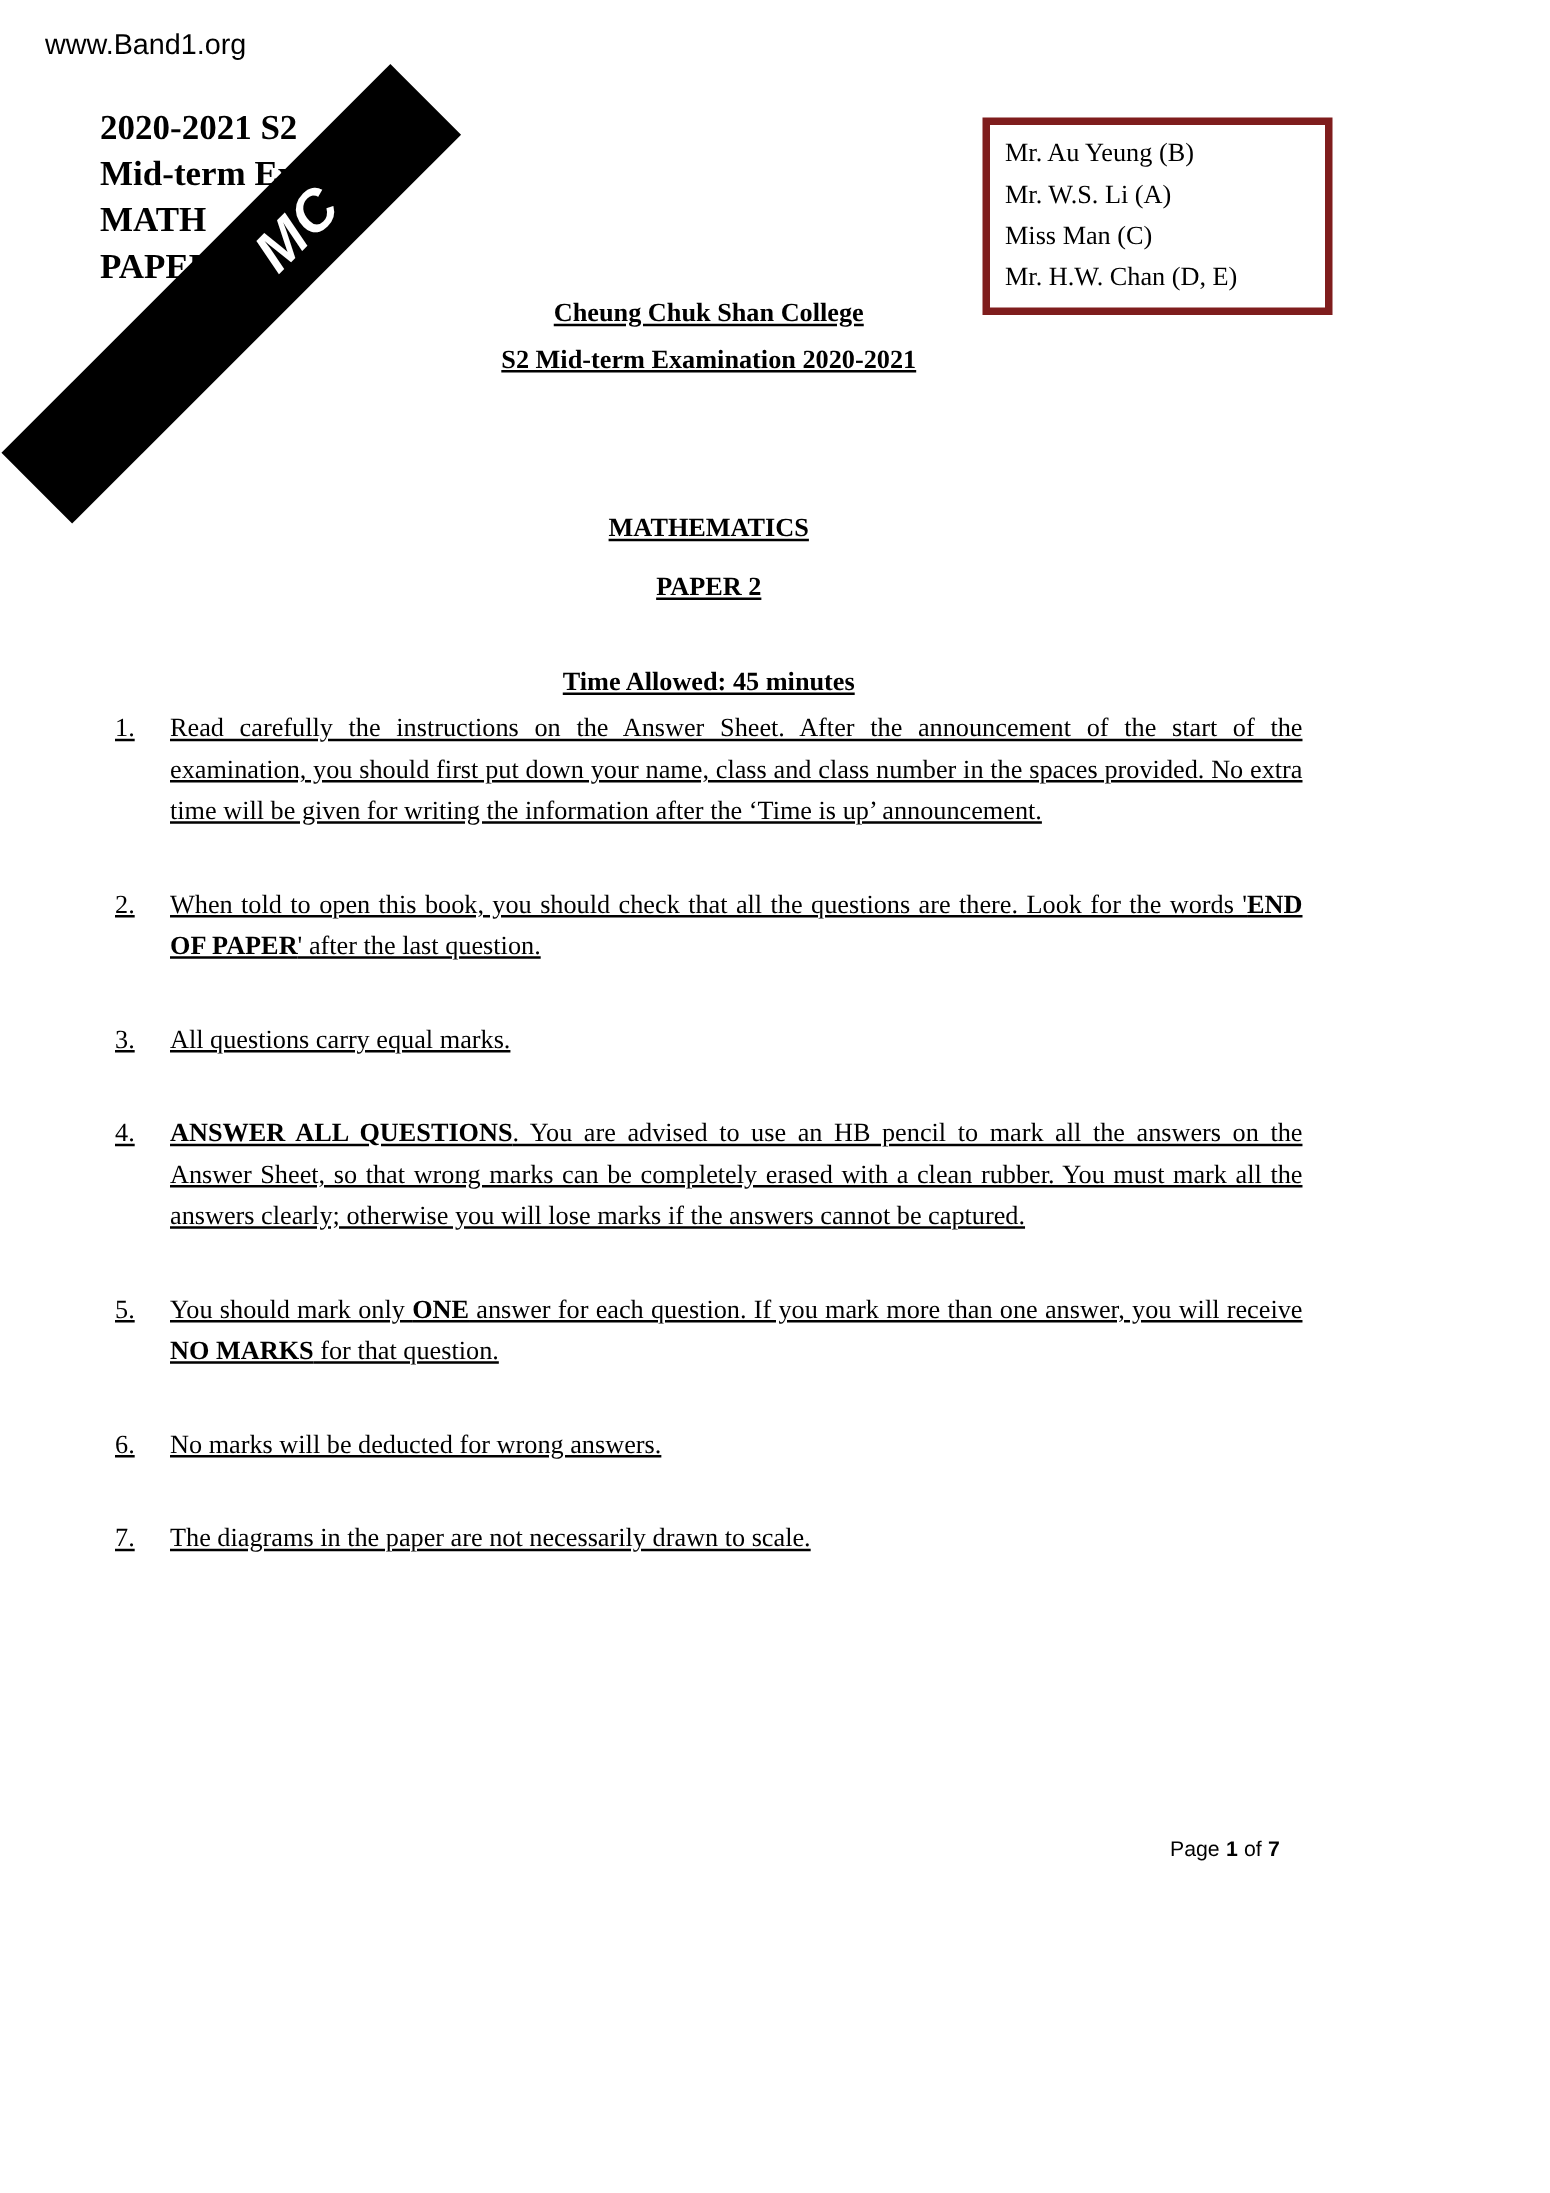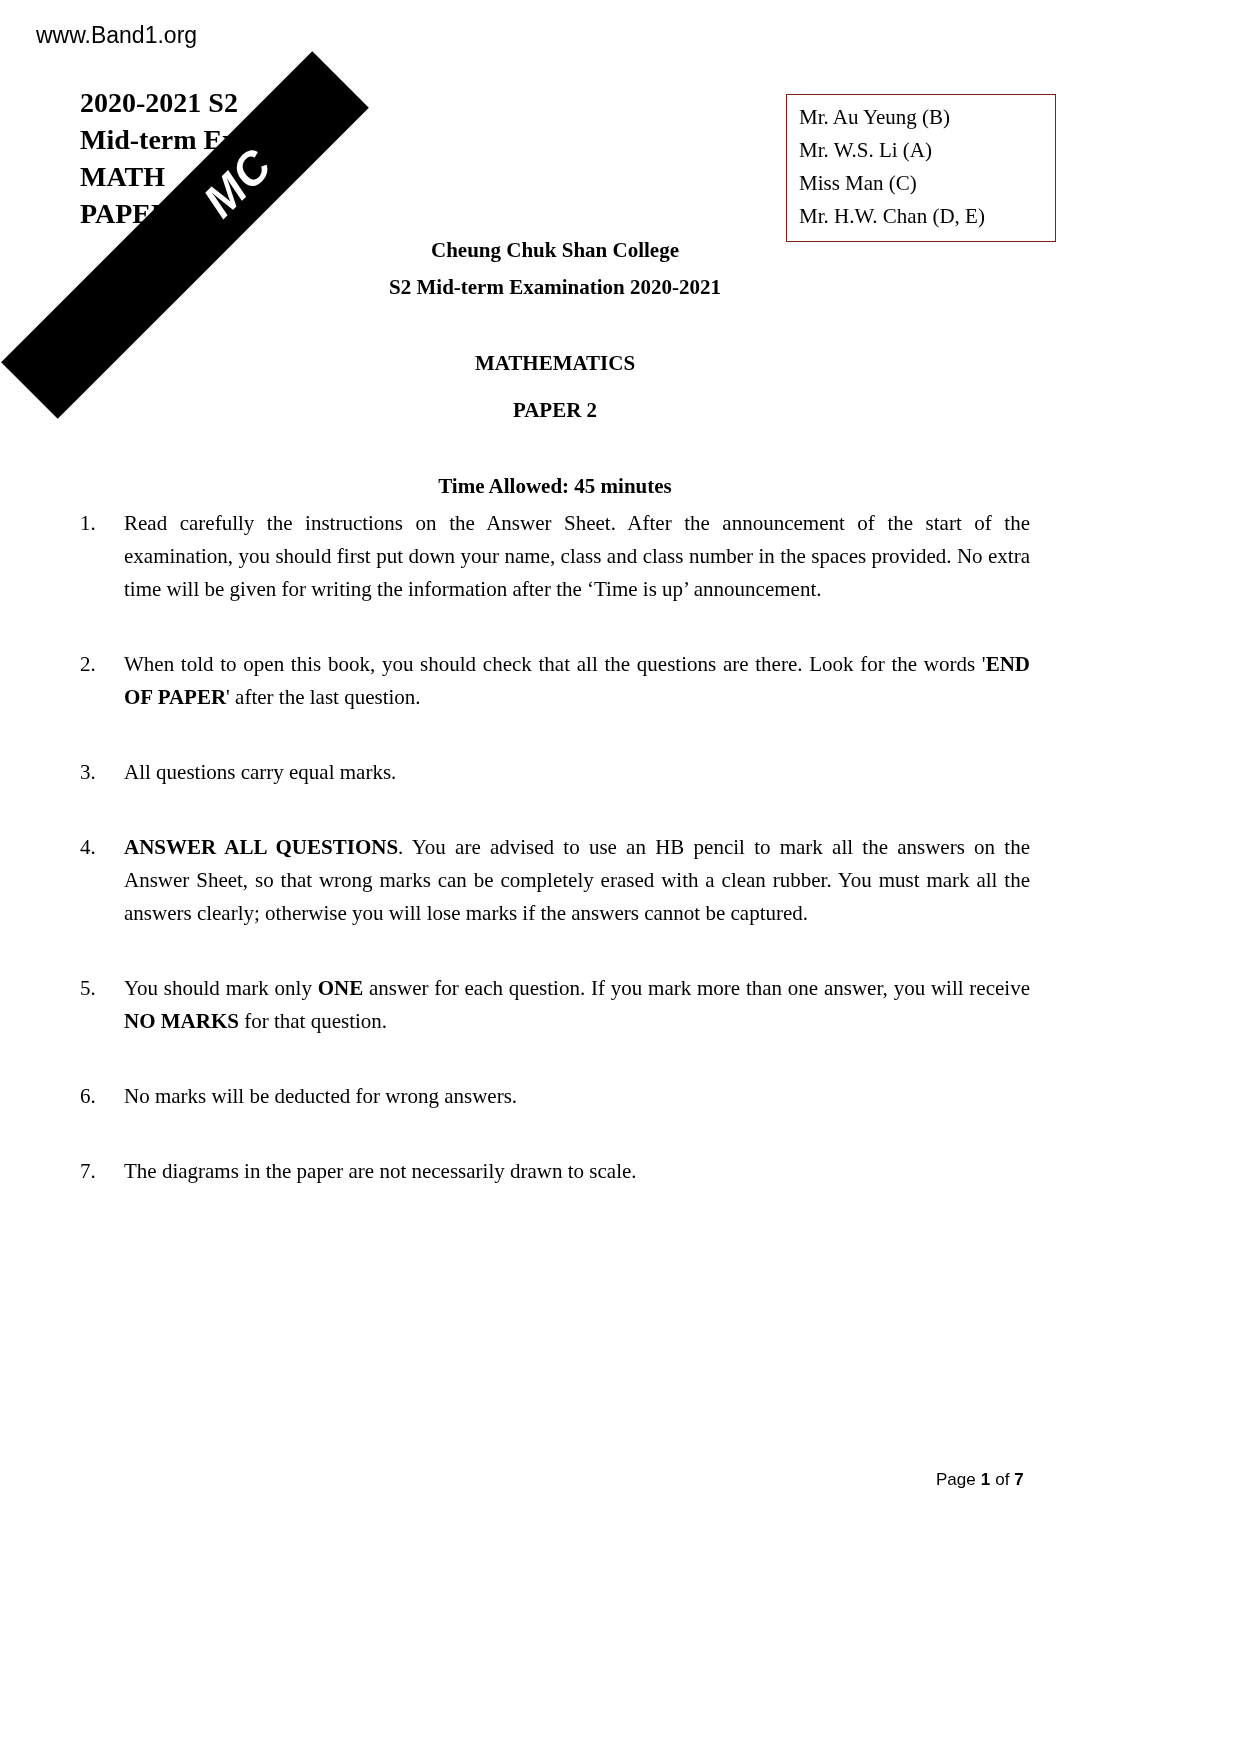--- a/index.html
+++ b/index.html
@@ -49,39 +49,40 @@
     font-weight: bold;
     font-size: 46px;
     letter-spacing: 1px;
     transform: translateX(74px);
   }
   .teacher-box {
     position: absolute;
     left: 786px;
     top: 94px;
     width: 244px;
-    border: 1px solid #7f1d1d;
+    border: 6px solid #7f1d1d;
     padding: 6px 12px 8px 12px;
     font-size: 21px;
     line-height: 33px;
     z-index: 2;
     background: #fff;
   }
   .content {
     position: absolute;
-    left: 80px;
+    left: 92px;
     top: 234px;
     width: 950px;
     font-size: 21px;
     line-height: 33px;
+    text-decoration: underline;
   }
   .center { text-align: center; }
   .bold-line { font-weight: bold; }
   .heading-exam { margin-top: 4px; }
-  .heading-subject { margin-top: 43px; }
+  .heading-subject { margin-top: 102px; }
   .heading-paper { margin-top: 14px; }
   .heading-time { margin-top: 43px; }
   .heading-pages { margin-top: 40px; }
   .instructions-title { margin-top: 41px; font-weight: bold; }
   .instructions-list { margin-top: 4px; }
   .instruction-item {
     display: flex;
     margin-bottom: 42px;
   }
   .instruction-item:last-child { margin-bottom: 0; }

